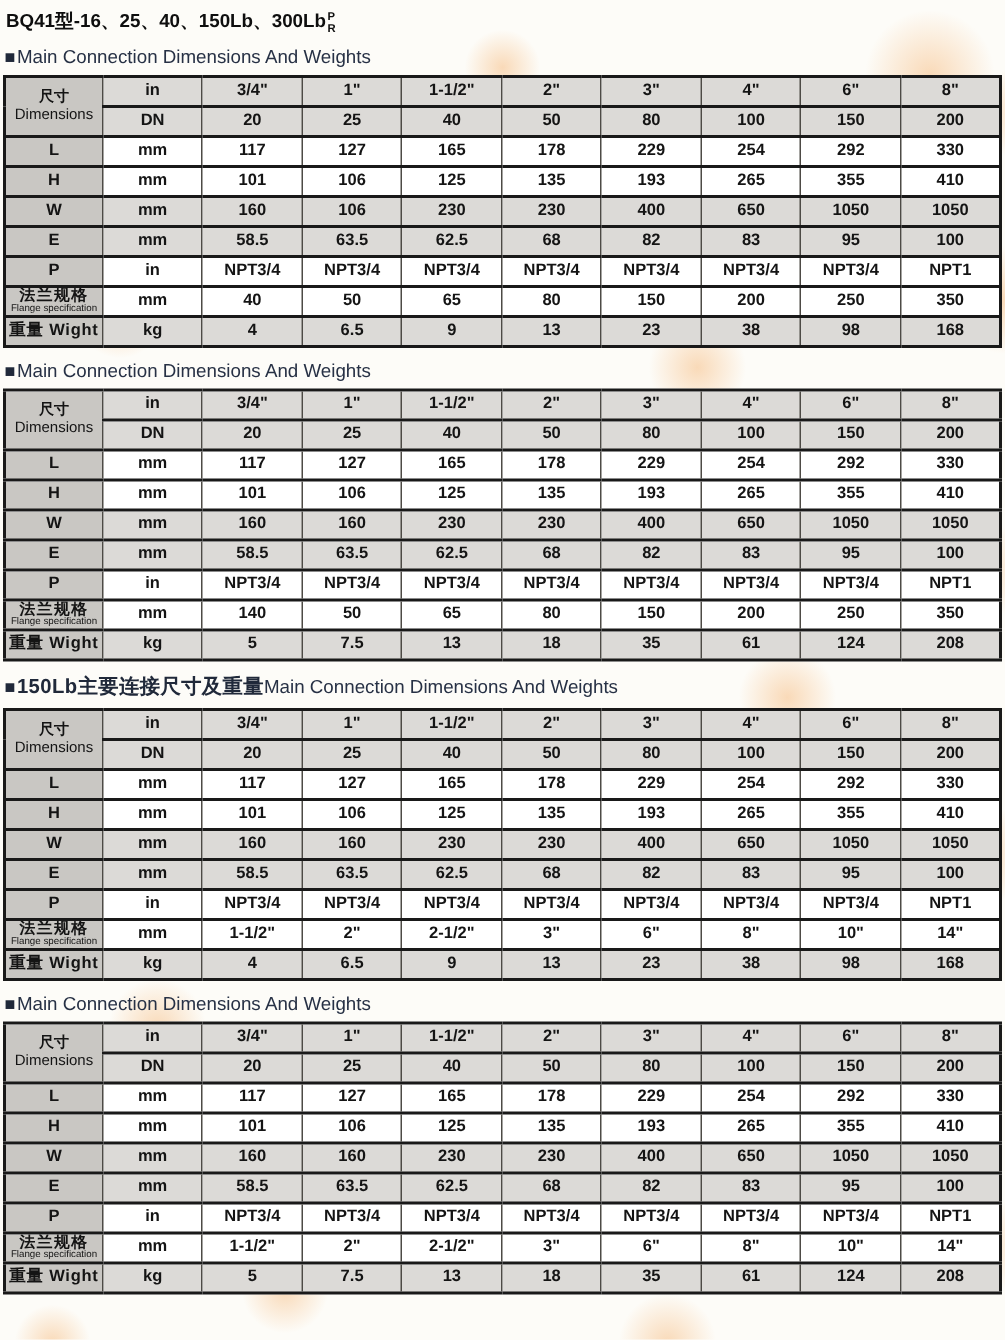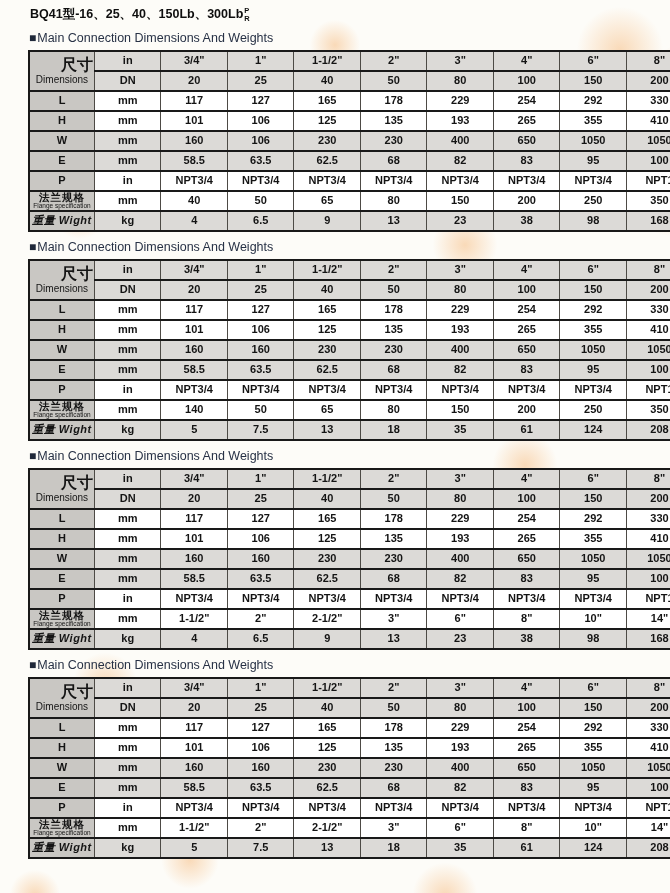--- a/index.html
+++ b/index.html
@@ -8,21 +8,21 @@
     background:#fdfcf8;
     font-family:"Liberation Sans", sans-serif;
     color:#111;
     position:relative;
     overflow:hidden;
   }
   
   .wm-layer{position:absolute;inset:0;z-index:0;pointer-events:none;}
   .wm-blob{position:absolute;border-radius:50%;
     background:radial-gradient(closest-side, rgba(243,166,88,.40), rgba(243,166,88,0) 72%);}
-  .content{position:relative;z-index:1;padding:4px 2px 0 16px;margin-left:12px;}
+  .content{position:relative;z-index:1;padding:4px 2px 0 2px;}
 
   .doc-header{font-size:12.5px;font-weight:bold;color:#0e0e0e;margin:2px 0 6px 2px;display:flex;align-items:center;}
   .pr-stack{display:inline-flex;flex-direction:column;font-size:7.5px;line-height:1.05;font-weight:bold;margin-left:1px;}
 
   .sec-title{display:flex;align-items:baseline;margin:8px 0 5px 1px;color:#20293a;white-space:nowrap;}
   .sec-marker{font-size:12px;margin-right:1px;color:#20293a;}
   .sec-cn{font-size:13.5px;font-weight:bold;letter-spacing:.3px;}
   .sec-en{font-size:12.5px;font-weight:400;color:#273145;}
 
   table.spec{border-collapse:collapse;table-layout:fixed;width:666px;
@@ -30,25 +30,25 @@
   table.spec td{
     border-left:1px solid #4d4a45;border-right:1px solid #4d4a45;
     border-top:2px solid #191919;border-bottom:2px solid #191919;
     height:18px;padding:0 1px;text-align:center;vertical-align:middle;
     font-size:11px;font-weight:bold;color:#141414;line-height:1.05;
     overflow:hidden;
   }
   td.shade-w{background:rgba(255,255,255,.62);}
   td.shade-g{background:rgba(215,213,209,.88);}
   td.lbl{background:rgba(199,197,193,.96);}
-  td.dim-cell .cn{font-size:16px;font-weight:bold;text-align:right;}
+  td.dim-cell .cn{font-size:10px;font-weight:bold;}
   td.dim-cell .en{font-size:10px;font-weight:400;margin-top:1px;}
   td.flange-cell .fl-cn{font-size:10.5px;font-weight:bold;letter-spacing:1px;text-align:center;}
   td.flange-cell .fl-en{font-size:6.5px;font-weight:400;line-height:1;}
-  td.weight-cell{font-size:11px;letter-spacing:.5px;font-style:italic;}
+  td.weight-cell{font-size:11px;letter-spacing:.5px;}
   td.row-letter{font-size:12px;}
 </style>
 </head>
 <body>
 
 <div class="wm-layer">
     <div class="wm-blob" style="left: 560px; top: -10px; width: 120px; height: 120px;"></div>
     <div class="wm-blob" style="left: 640px; top: 30px; width: 90px; height: 90px;"></div>
     <div class="wm-blob" style="left: 300px; top: 10px; width: 70px; height: 70px;"></div>
     <div class="wm-blob" style="left: 80px; top: 40px; width: 60px; height: 60px;"></div>
@@ -345,20 +345,21 @@
               <td class="shade-g">61</td>
               <td class="shade-g">124</td>
               <td class="shade-g">208</td>
             </tr>
           </tbody>
         </table>
       </section>
       <section class="spec-section">
         <div class="sec-title">
           <span class="sec-marker">■</span>
+          <span class="sec-cn">150Lb主要连接尺寸及重量</span>
           <span class="sec-en">Main Connection Dimensions And Weights</span>
         </div>
         <table class="spec">
           <colgroup>
             <col style="width: 65px;">
             <col style="width: 66px;">
             <col style="width: 66px;">
             <col style="width: 66px;">
             <col style="width: 66px;">
             <col style="width: 66px;">

